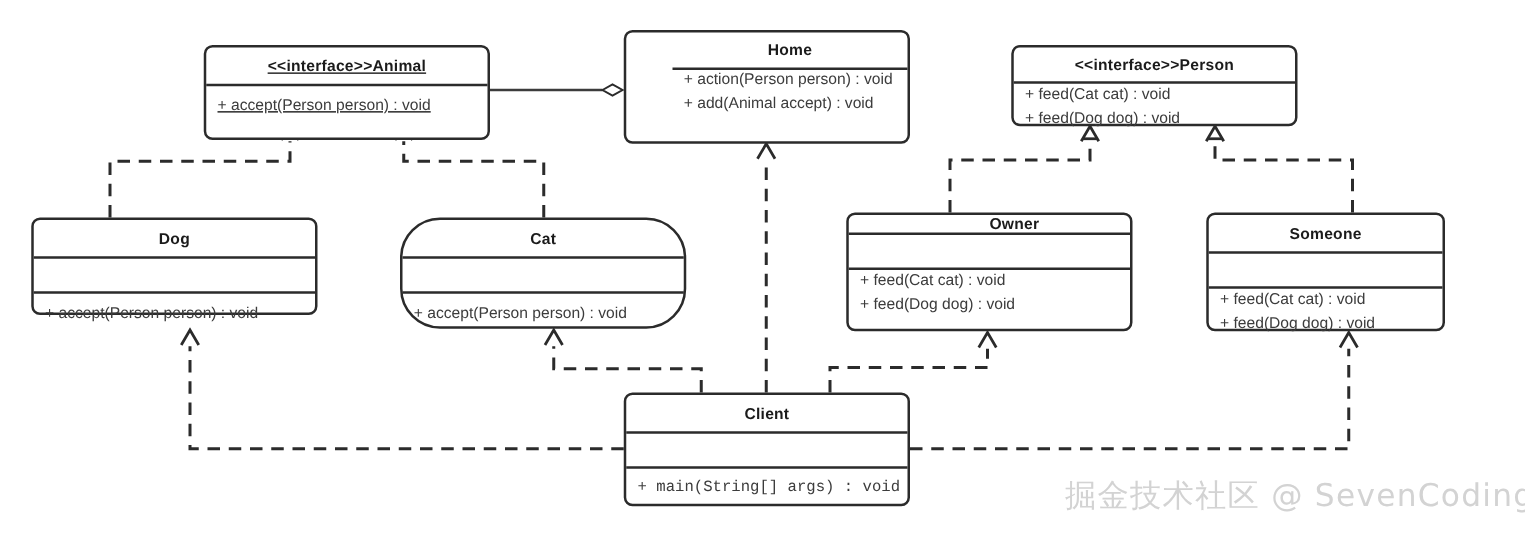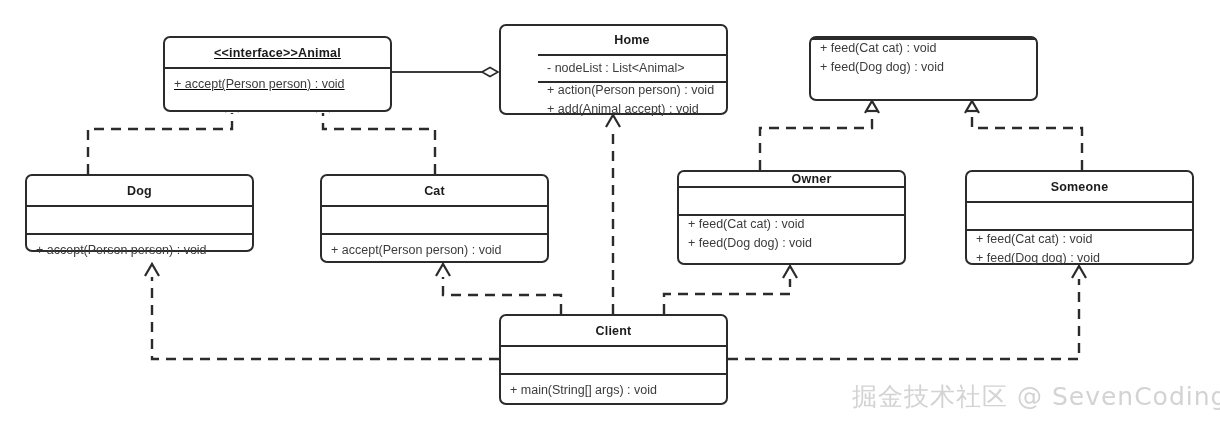--- a/index.html
+++ b/index.html
@@ -138,83 +138,83 @@
     </div>
     <div class="uml-compartment" style="height:33px;">
       <div class="uml-row">+ accept(Person person) : void</div>
     </div>
   </div>
 
   <div class="uml-class" style="left:499px; top:24px; width:229px; height:91px;padding-left:37px;">
     <div class="uml-header" style="height:28px;">
       <span>Home</span>
     </div>
-    <div class="uml-compartment" style="height:27px;">
-      <div class="uml-row">- nodeList : List&lt;Animal&gt;</div>
-    </div>
     <div class="uml-compartment" style="height:36px;">
       <div class="uml-row">+ action(Person person) : void</div>
       <div class="uml-row">+ add(Animal accept) : void</div>
     </div>
   </div>
 
   <div class="uml-class" style="left:809px; top:36px; width:229px; height:65px;">
+    <div class="uml-header" style="height:27px;">
+      <span>&lt;&lt;interface&gt;&gt;Person</span>
+    </div>
     <div class="uml-compartment" style="height:38px;">
       <div class="uml-row">+ feed(Cat cat) : void</div>
       <div class="uml-row">+ feed(Dog dog) : void</div>
     </div>
   </div>
 
   <div class="uml-class" style="left:25px; top:174px; width:229px; height:78px;">
     <div class="uml-header" style="height:29px;">
       <span>Dog</span>
     </div>
     <div class="uml-compartment" style="height:28px;"></div>
     <div class="uml-compartment" style="height:32px;">
       <div class="uml-row">+ accept(Person person) : void</div>
     </div>
   </div>
 
-  <div class="uml-class" style="left:320px; top:174px; width:229px; height:89px;">
+  <div class="uml-class" style="left:320px; top:174px; width:229px; height:89px;border-radius:32px;">
     <div class="uml-header" style="height:29px;">
       <span>Cat</span>
     </div>
     <div class="uml-compartment" style="height:28px;"></div>
     <div class="uml-compartment" style="height:32px;">
       <div class="uml-row">+ accept(Person person) : void</div>
     </div>
   </div>
 
   <div class="uml-class" style="left:677px; top:170px; width:229px; height:95px;">
     <div class="uml-header" style="height:14px;padding-left:40px;">
       <span>Owner</span>
     </div>
     <div class="uml-compartment" style="height:28px;"></div>
     <div class="uml-compartment" style="height:38px;">
       <div class="uml-row">+ feed(Cat cat) : void</div>
       <div class="uml-row">+ feed(Dog dog) : void</div>
     </div>
   </div>
 
-  <div class="uml-class" style="left:965px; top:170px; width:229px; height:95px;">
+  <div class="uml-class" style="left:965px; top:170px; width:191px; height:95px;">
     <div class="uml-header" style="height:29px;">
       <span>Someone</span>
     </div>
     <div class="uml-compartment" style="height:28px;"></div>
     <div class="uml-compartment" style="height:38px;">
       <div class="uml-row">+ feed(Cat cat) : void</div>
       <div class="uml-row">+ feed(Dog dog) : void</div>
     </div>
   </div>
 
   <div class="uml-class" style="left:499px; top:314px; width:229px; height:91px;">
     <div class="uml-header" style="height:29px;">
       <span>Client</span>
     </div>
     <div class="uml-compartment" style="height:28px;"></div>
-    <div class="uml-compartment" style="height:32px;">
+    <div class="uml-compartment" style="height:32px;font-family:Liberation Mono, monospace;">
       <div class="uml-row">+ main(String[] args) : void</div>
     </div>
   </div>
 
   <div class="watermark" style="left:852px; top:380px;">掘金技术社区 @ SevenCoding</div>
 
 </div>
 
 </body></html>

